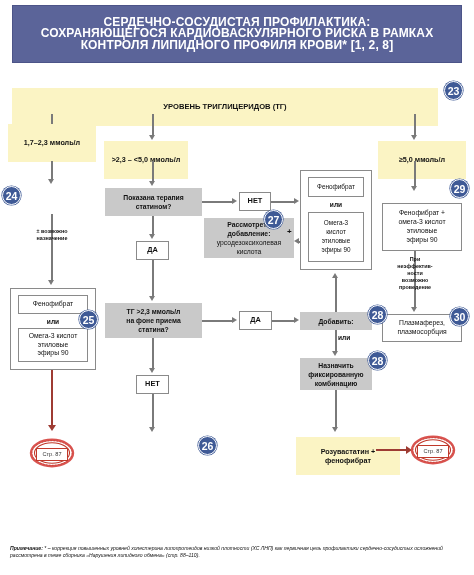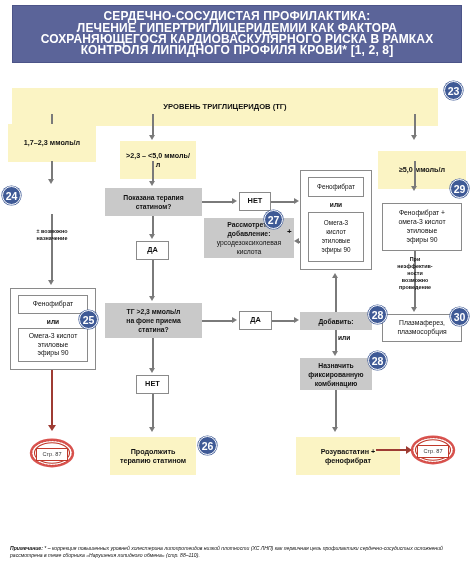--- a/index.html
+++ b/index.html
@@ -113,42 +113,41 @@
   .foot b{font-weight:bold;}
 </style>
 </head>
 <body>
 
 <div id="canvas">
 
   <div class="abs banner">
     <div class="t">
       <div>СЕРДЕЧНО-СОСУДИСТАЯ ПРОФИЛАКТИКА:</div>
-      <div>ЛЕЧЕНИЕ ГИПЕРТРИГЛИЦЕРИДЕМИИ КАК ФАКТОРА</div>
       <div>СОХРАНЯЮЩЕГОСЯ КАРДИОВАСКУЛЯРНОГО РИСКА В РАМКАХ</div>
       <div>КОНТРОЛЯ ЛИПИДНОГО ПРОФИЛЯ КРОВИ* [1, 2, 8]</div>
     </div>
   </div>
 
   <div class="abs badge" style="left:444px;top:81px;">23</div>
 
   <div class="abs ybox" style="left:12px;top:88px;width:426px;height:26px;font-size:7.6px;">УРОВЕНЬ ТРИГЛИЦЕРИДОВ (ТГ)</div>
 
   <div class="abs vline" style="left:51.3px;top:114px;height:21px;"></div>
   <div class="abs arrowdown" style="left:48.4px;top:135px;"></div>
 
   <div class="abs vline" style="left:152.3px;top:114px;height:21px;"></div>
   <div class="abs arrowdown" style="left:149.4px;top:135px;"></div>
 
   <div class="abs vline" style="left:414.3px;top:114px;height:21px;"></div>
   <div class="abs arrowdown" style="left:411.4px;top:135px;"></div>
 
   <div class="abs ybox" style="left:8px;top:124px;width:88px;height:20px;">1,7–2,3 ммоль/л</div>
-  <div class="abs ybox" style="left:104px;top:141px;width:76px;height:20px;margin-left:16px;">&gt;2,3 – &lt;5,0 ммоль/л</div>
-  <div class="abs ybox" style="left:378px;top:151px;width:88px;height:20px;">≥5,0 ммоль/л</div>
+  <div class="abs ybox" style="left:104px;top:141px;width:84px;height:20px;">&gt;2,3 – &lt;5,0 ммоль/л</div>
+  <div class="abs ybox" style="left:378px;top:141px;width:88px;height:20px;">≥5,0 ммоль/л</div>
 
   <div class="abs vline" style="left:51.3px;top:161px;height:18px;"></div>
   <div class="abs arrowdown" style="left:48.4px;top:179px;"></div>
 
   <div class="abs badge" style="left:2px;top:186px;">24</div>
 
 
   <div class="abs vline" style="left:51.3px;top:214px;height:66px;"></div>
   <div class="abs anno" style="left:22px;top:228px;width:60px;white-space:pre-line;">± возможно
 назначение</div>
@@ -206,22 +205,20 @@
   <div class="abs hline" style="left:272px;top:320.3px;width:22px;"></div>
   <div class="abs arrowright" style="left:294px;top:317.4px;"></div>
 
   <div class="abs vline" style="left:152.3px;top:338px;height:30px;"></div>
   <div class="abs arrowdown" style="left:149.4px;top:368px;"></div>
   <div class="abs wbox bold" style="left:136px;top:375px;width:33px;height:19px;">НЕТ</div>
 
   <div class="abs vline" style="left:152.3px;top:394px;height:33px;"></div>
   <div class="abs arrowdown" style="left:149.4px;top:427px;"></div>
 
-  <div class="abs ybox" style="left:110px;top:437px;width:86px;height:26px;white-space:pre-line;">Продолжить
-терапию статином</div>
   <div class="abs badge" style="left:198px;top:436px;">26</div>
 
   <div class="abs gbox" style="left:204px;top:218px;width:90px;height:40px;flex-direction:column;">
     <div style="font-weight:bold;white-space:pre-line;">Рассмотреть
 добавление:</div>
     <div style="white-space:pre-line;">урсодезоксихолевая
 кислота</div>
   </div>
   <div class="abs badge" style="left:264px;top:210px;">27</div>
 

